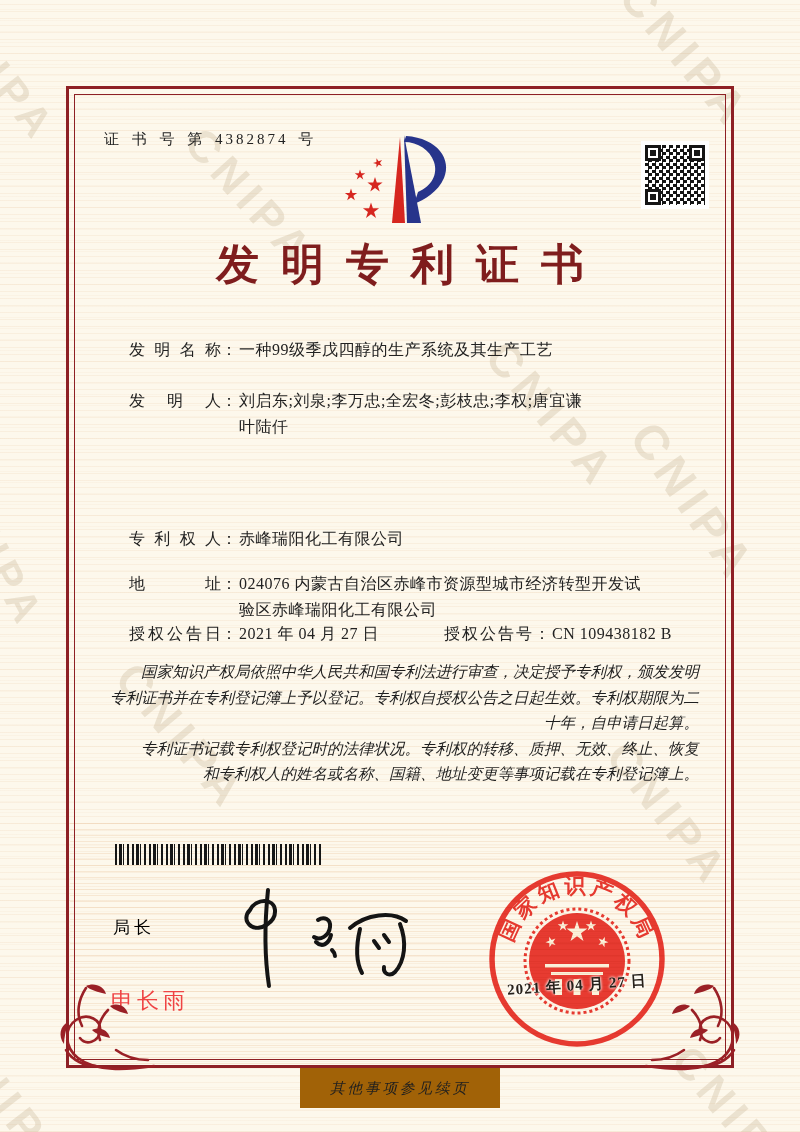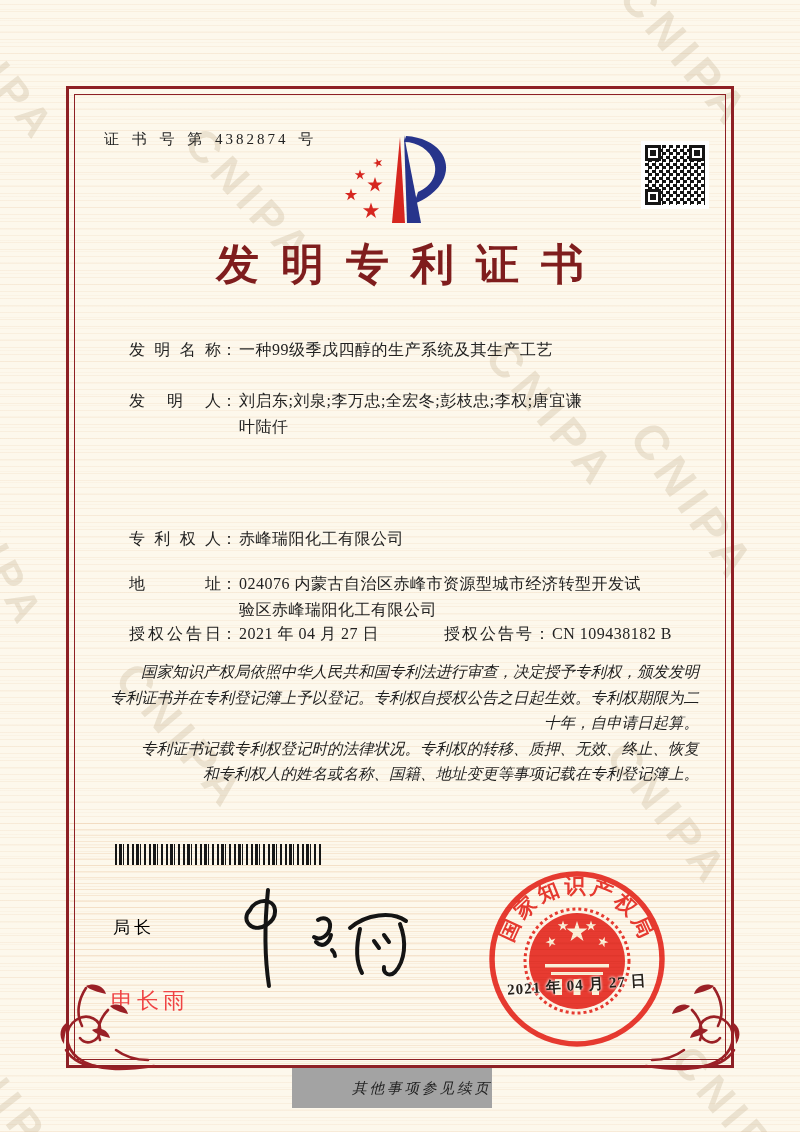--- a/index.html
+++ b/index.html
@@ -58,22 +58,22 @@
   .sig-name{position:absolute;left:111px;top:950px;z-index:3;font-size:22px;letter-spacing:4px;color:#ef4444;margin-top:36px;}
   .sig-script{position:absolute;left:232px;top:884px;z-index:3;}
   
   .seal{position:absolute;left:487px;top:866px;z-index:4;mix-blend-mode:multiply;opacity:0.95;}
   .seal-date{position:absolute;left:487px;top:976px;width:180px;z-index:5;text-align:center;
     font-size:15px;font-weight:bold;color:#262019;letter-spacing:1px;transform:rotate(-4deg);
     text-shadow:0 0 3px #fff,0 0 3px #fff;}
   
   .page-info{position:absolute;left:66px;top:1031px;width:668px;z-index:3;text-align:center;
     font-size:13.5px;letter-spacing:2px;color:#222;}
-  .cont-box{position:absolute;left:292px;top:1068px;width:200px;height:40px;z-index:4;background:#a3a3a3;
-    display:flex;align-items:center;justify-content:flex-end;}
+  .cont-box{position:absolute;left:300px;top:1068px;width:200px;height:40px;z-index:4;background:#a16207;
+    display:flex;align-items:center;justify-content:center;}
   .cont-text{font-size:14.5px;letter-spacing:3px;color:#1f1f1f;font-style:italic;}
   
   .orn{position:absolute;z-index:5;width:100px;height:95px;}
   .orn-left{left:56px;top:980px;}
   .orn-right{left:644px;top:980px;transform:scaleX(-1);}
 </style>
 </head>
 <body>
 
 <div class="page">

